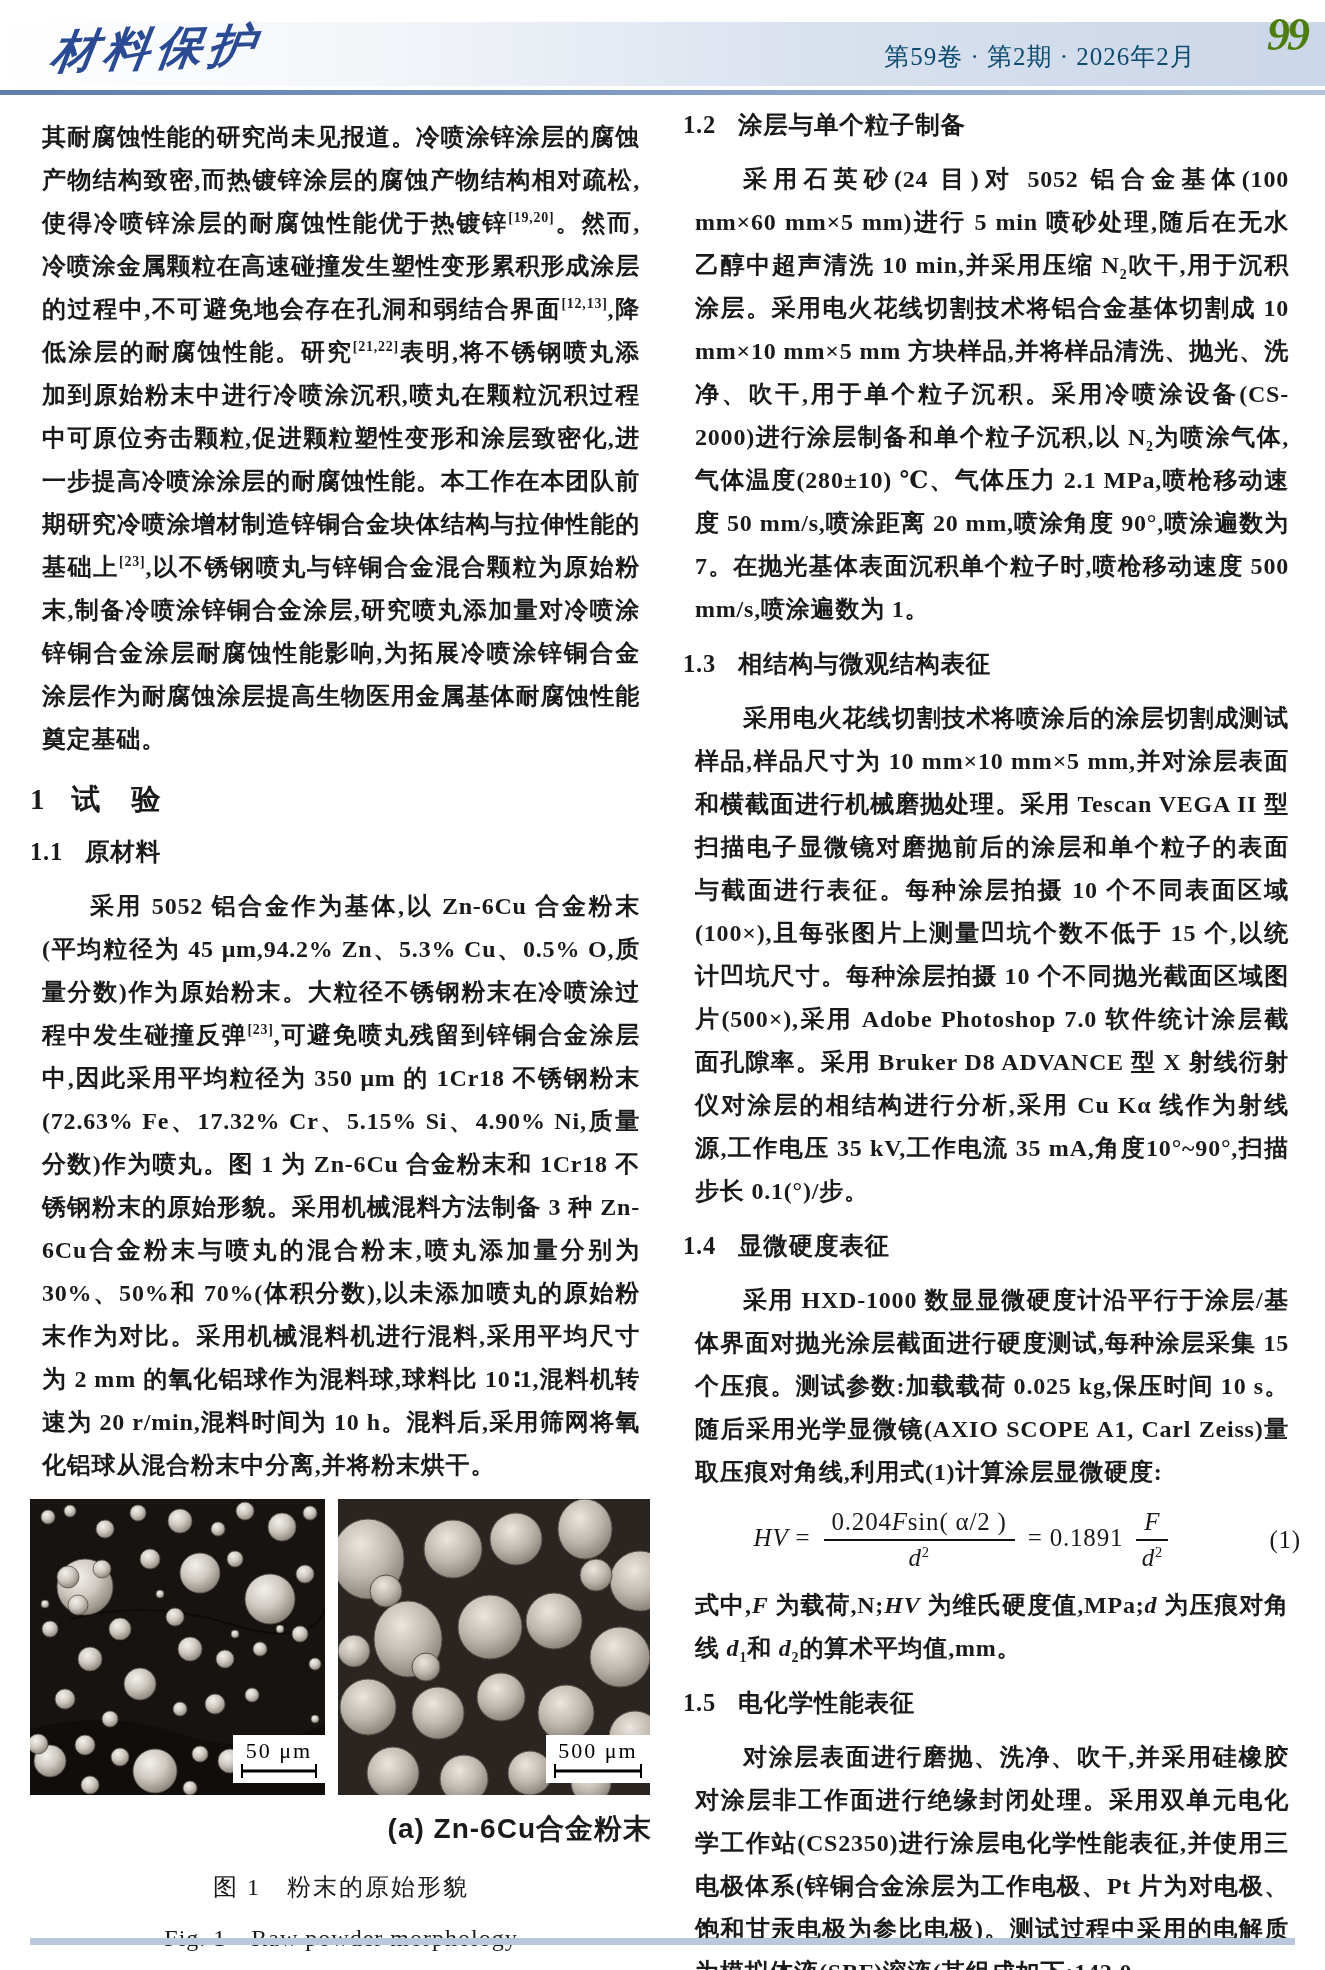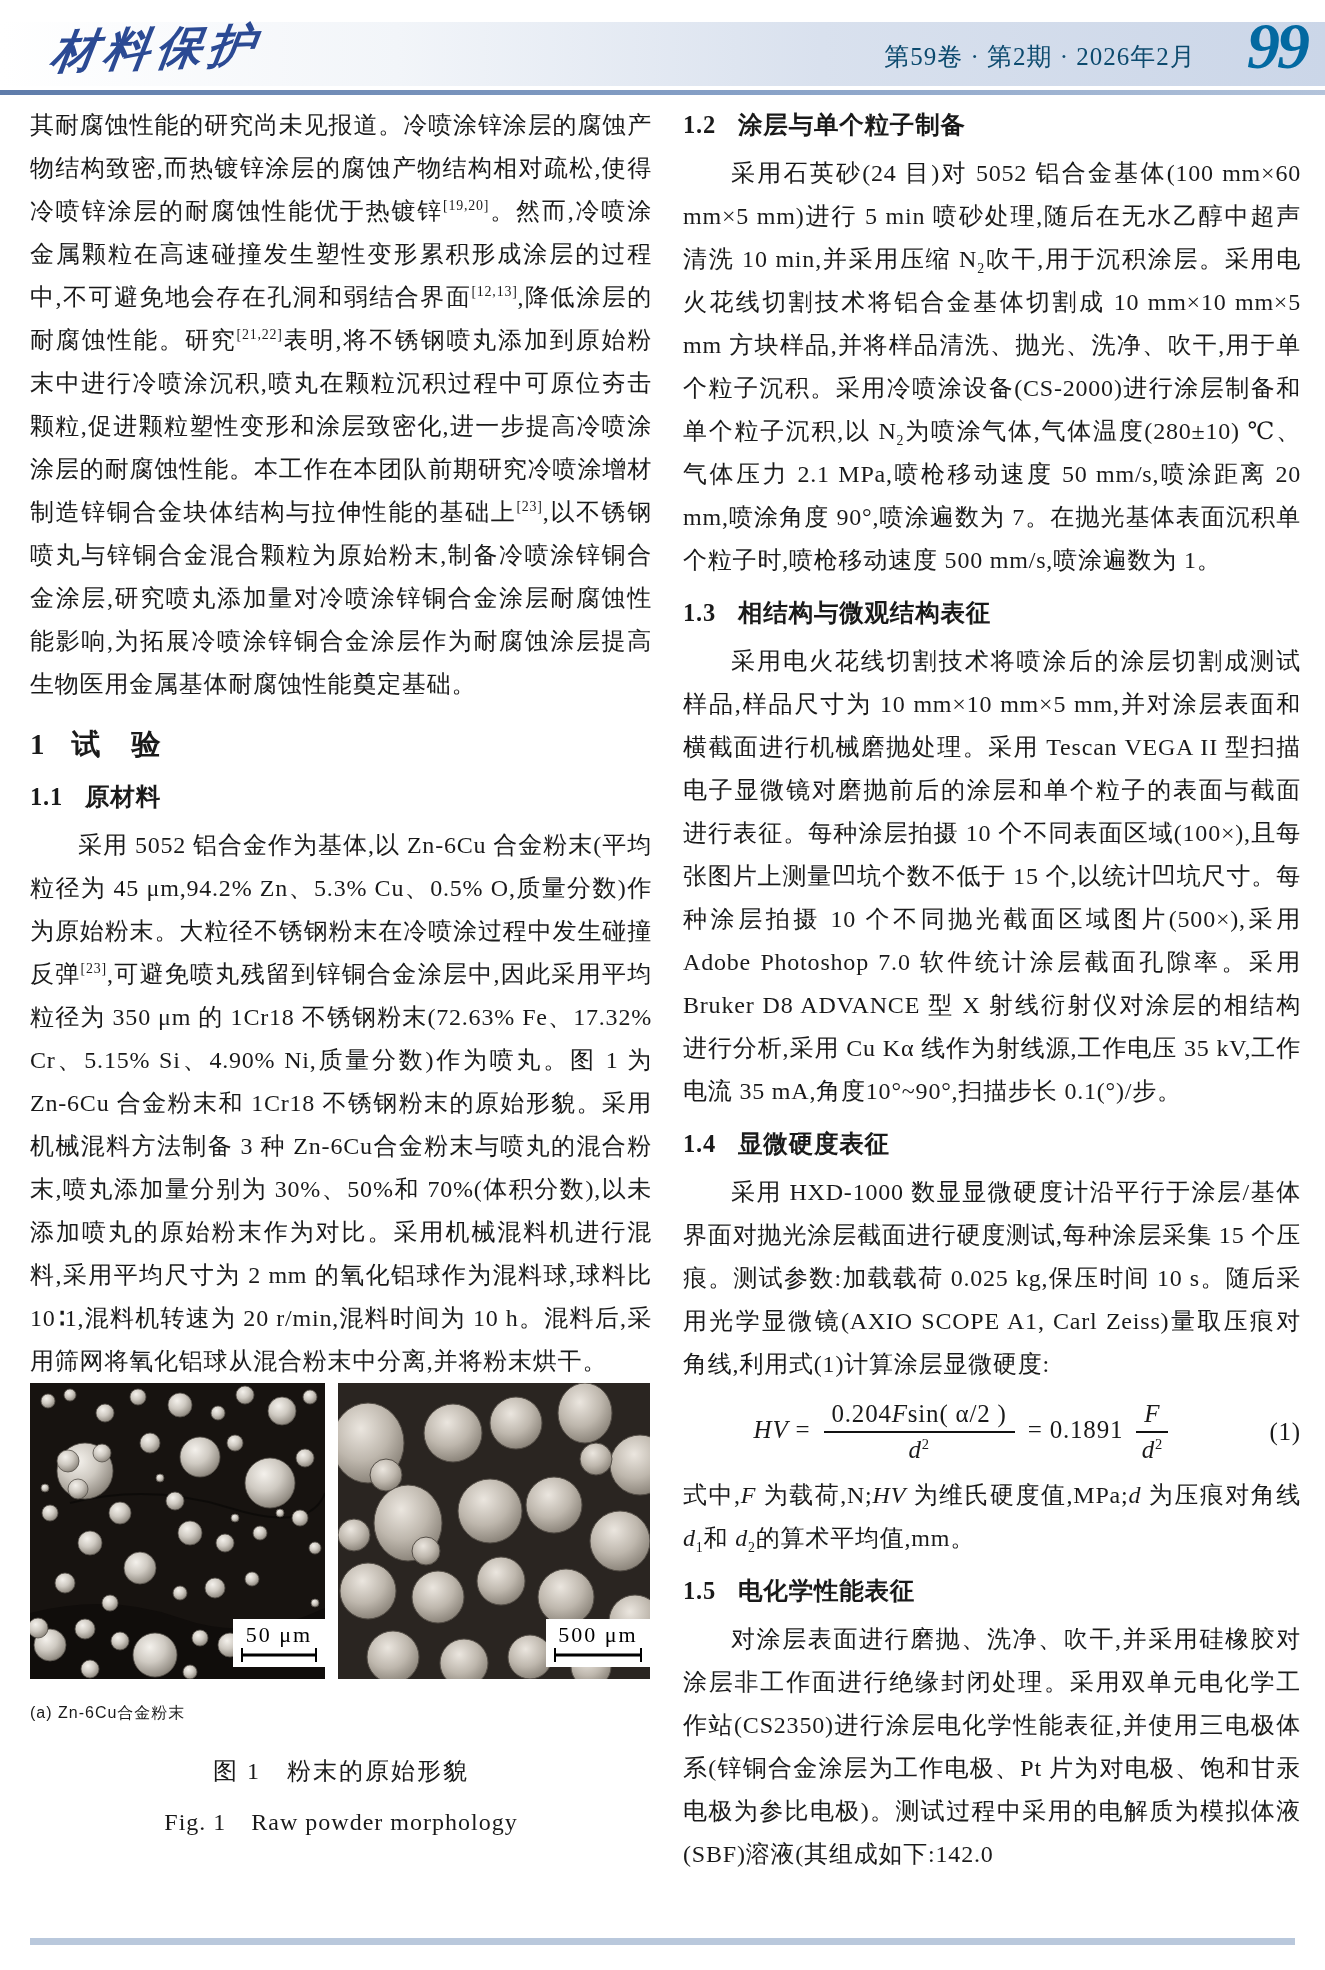--- a/index.html
+++ b/index.html
@@ -9,28 +9,28 @@
   
   .header-band{position:absolute;left:0;top:22px;width:1325px;height:64px;
     background:linear-gradient(90deg,#ffffff 0%,#f2f5f9 30%,#d9e1ee 62%,#cbd6e8 100%);}
   .header-rule{position:absolute;left:0;top:90px;width:1325px;height:5px;
     background:linear-gradient(90deg,#5f7caa 0%,#86a0c6 55%,#b3c3da 100%);}
   .logo{position:absolute;left:52px;top:18px;font-size:46px;font-weight:700;
     color:#2b4a94;transform:skewX(-10deg) rotate(-2deg);letter-spacing:6px;
     font-style:italic;}
   .issue-info{position:absolute;left:840px;top:40px;width:400px;text-align:center;
     font-size:25px;color:#0c4a6e;letter-spacing:1px;}
-  .page-number{position:absolute;right:18px;top:8px;font-size:66px;font-weight:900;
-    font-style:italic;color:#0369a1;letter-spacing:-3px;}
+  .page-number{position:absolute;right:18px;top:8px;font-size:46px;font-weight:900;
+    font-style:italic;color:#4d7c0f;letter-spacing:-3px;}
 
   
   .col{position:absolute;top:104px;font-size:24px;line-height:43px;letter-spacing:0.8px;}
   .col-left{left:30px;width:622px;}
   .col-right{left:683px;width:618px;}
-  p.body-par{margin:0;text-align:justify;text-justify:inter-ideograph;}
+  p.body-par{margin:12px;text-align:justify;text-justify:inter-ideograph;font-weight:bold;}
   p.indent{text-indent:2em;}
   sup{font-size:0.58em;line-height:0;}
   sub{font-size:0.58em;line-height:0;}
   .it{font-style:italic;}
 
   h2.sec1{margin:16px 0 10px 0;font-size:29px;line-height:44px;font-weight:700;letter-spacing:1px;}
   h3.sec2{margin:10px 0 6px 0;font-size:24.5px;line-height:42px;font-weight:700;}
   .sec-num{margin-right:26px;}
   .sec-num2{margin-right:22px;}
 
@@ -39,21 +39,21 @@
   .panels{display:flex;gap:13px;}
   .panel{position:relative;height:296px;overflow:hidden;}
   .panel-a{width:295px;}
   .panel-b{width:312px;}
   .panel svg{display:block;}
   .scalebox{position:absolute;right:0;bottom:12px;background:#ffffff;
     display:flex;flex-direction:column;align-items:center;justify-content:center;
     padding:3px 6px 5px 6px;}
   .scalebox .slabel{font-size:22px;line-height:26px;letter-spacing:2px;color:#000;}
   .panel-captions{display:flex;margin-top:12px;}
-  .pcap{flex:1;text-align:left;font-size:16px;font-weight:400;letter-spacing:1px;
+  .pcap{flex:1;text-align:right;font-size:28px;font-weight:700;letter-spacing:1px;
     font-family:"Liberation Sans","DejaVu Sans",sans-serif;}
   .fig-cap-zh{margin-top:16px;text-align:center;font-size:24px;letter-spacing:2px;}
   .fig-cap-en{margin-top:8px;text-align:center;font-size:24px;letter-spacing:1px;}
 
   
   .equation{display:flex;align-items:center;margin:14px 0 10px 0;line-height:normal;}
   .eq-body{flex:1;text-align:center;font-size:25px;}
   .eq-label{width:56px;text-align:right;font-size:25px;}
   .frac{display:inline-block;vertical-align:middle;text-align:center;margin:0 6px;}
   .frac .fnum{display:block;border-bottom:2.5px solid #111;padding:0 8px 3px 8px;}

